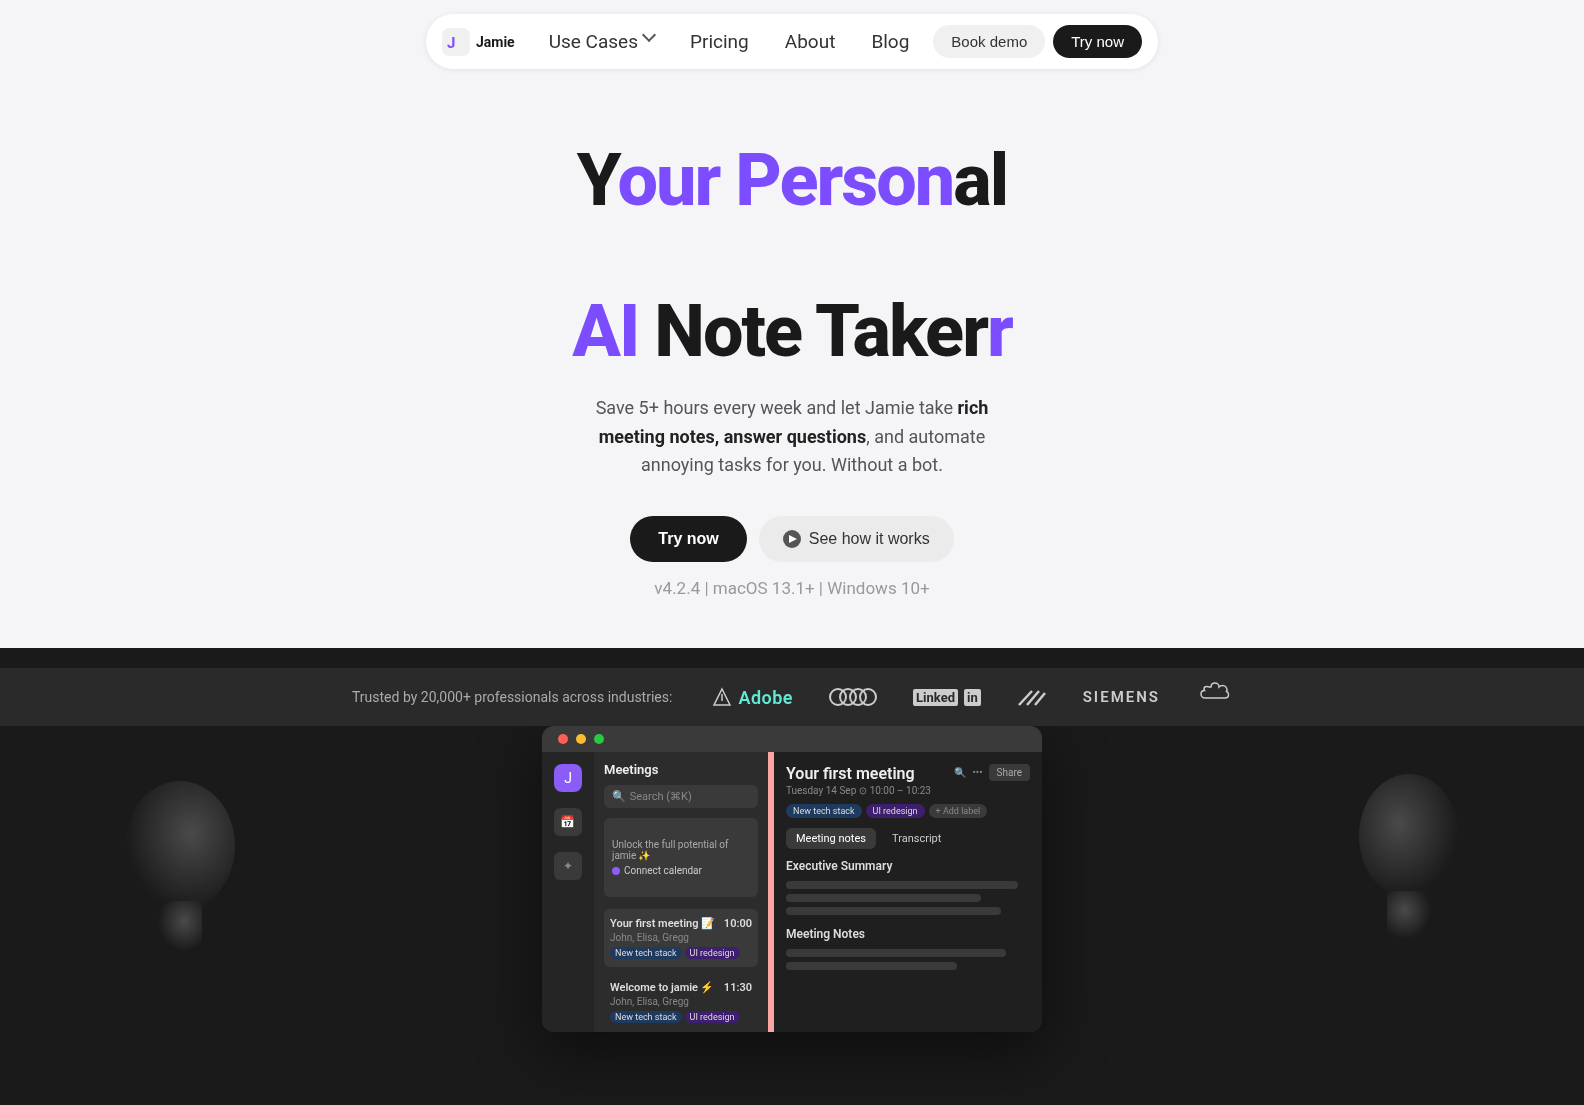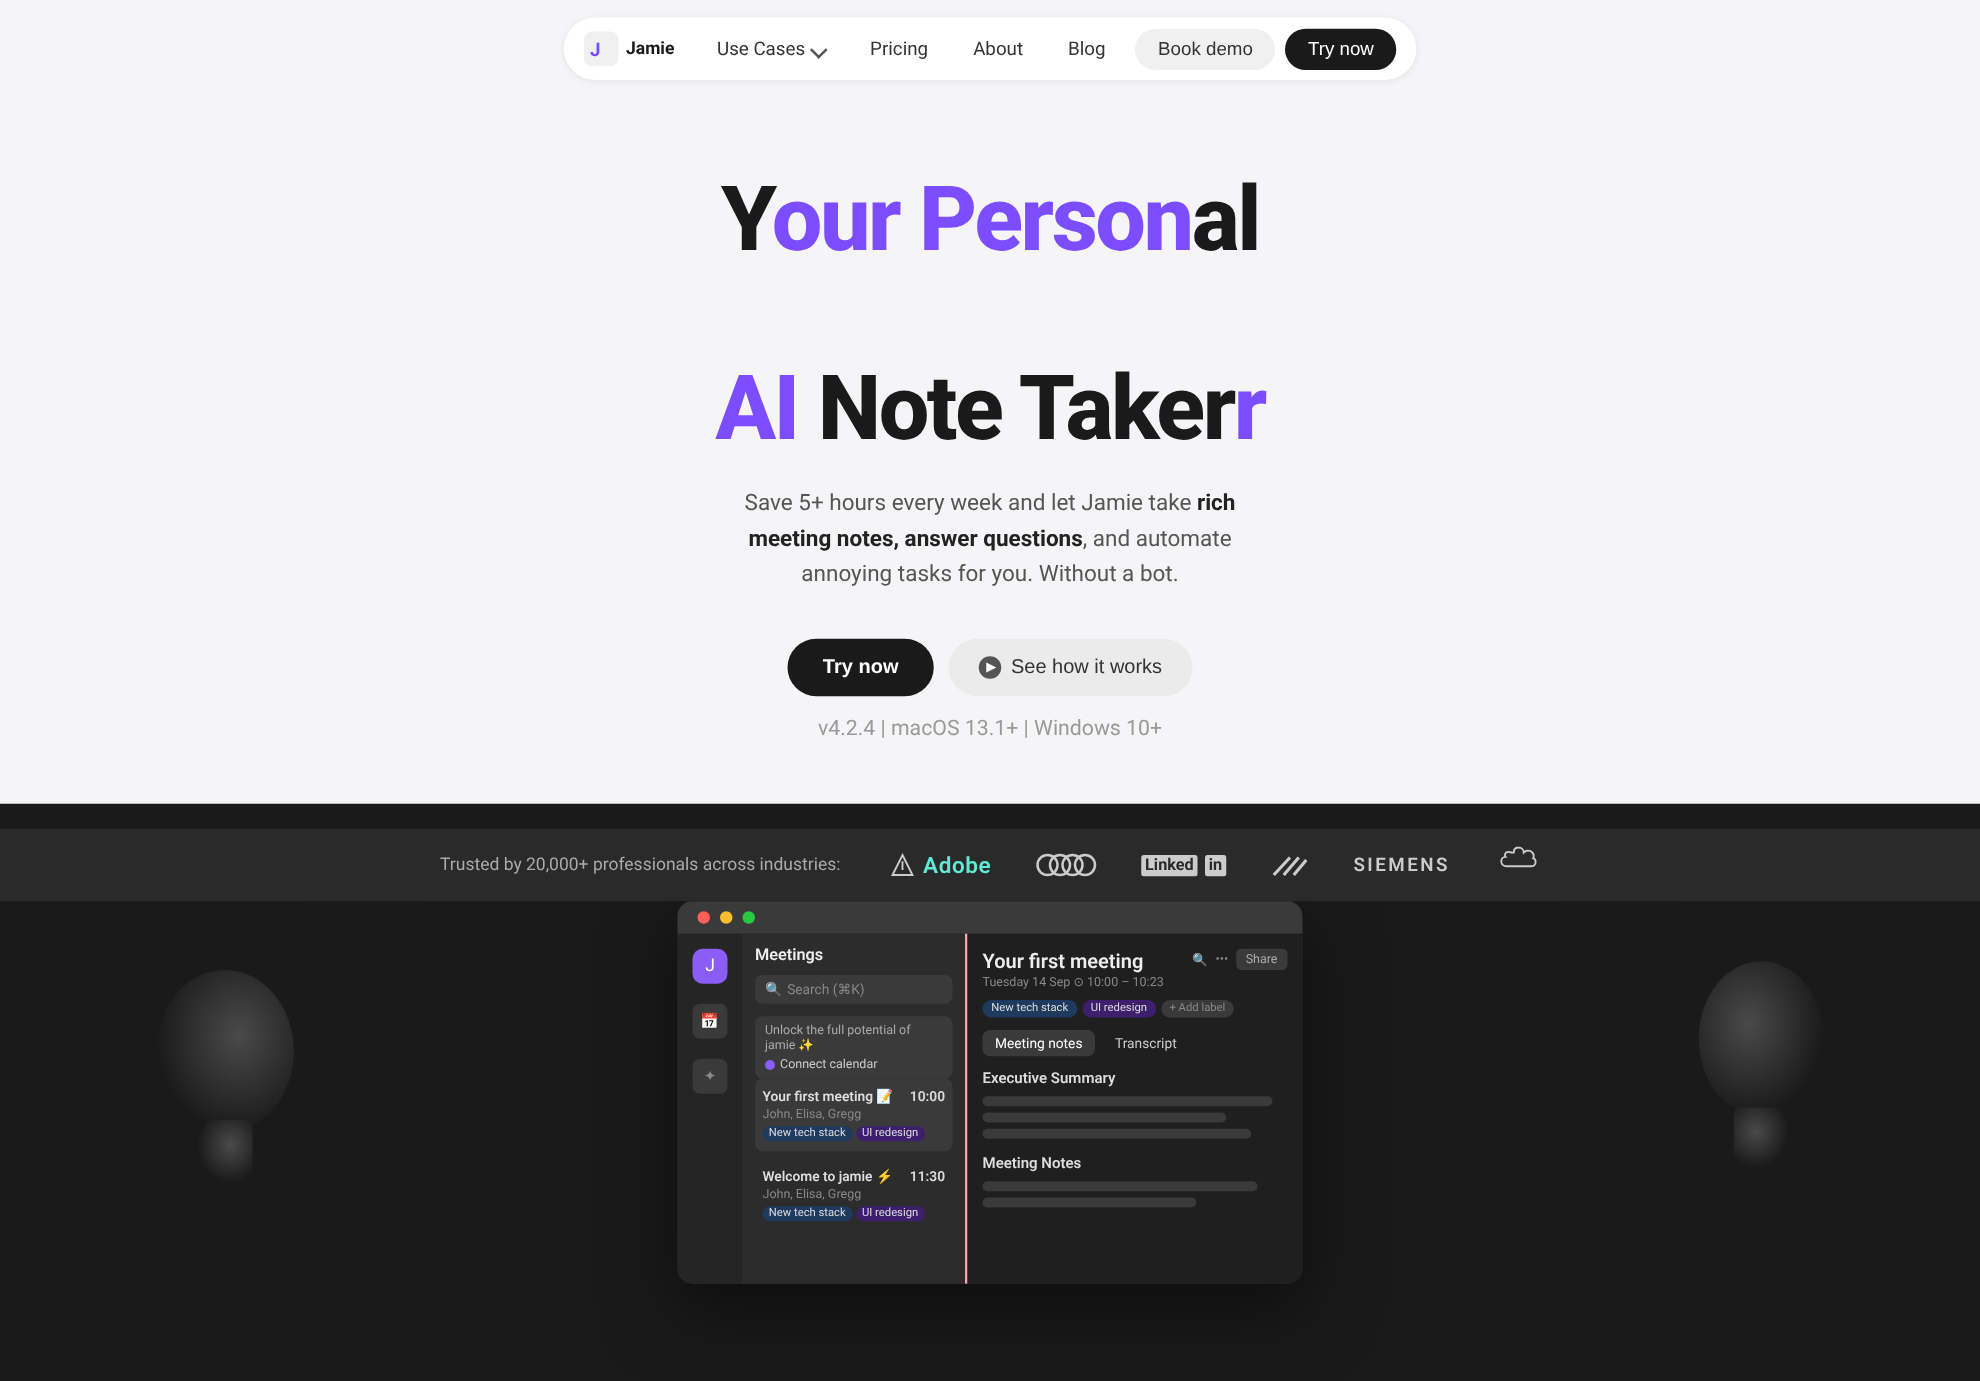--- a/index.html
+++ b/index.html
@@ -55,27 +55,27 @@
     }
 
     .nav-links {
       display: flex;
       align-items: center;
       gap: 4px;
     }
 
     .nav-link {
       padding: 8px 16px;
-      font-size: 15px;
+      font-size: 19px;
       color: #333;
       text-decoration: none;
       border-radius: 30px;
       cursor: pointer;
       display: flex;
-      align-items: flex-end;
+      align-items: flex-start;
       gap: 4px;
     }
 
     .nav-btn-demo {
       padding: 8px 18px;
       font-size: 15px;
       color: #333;
       background: #f0f0f0;
       border: none;
       border-radius: 30px;
@@ -327,21 +327,21 @@
       display: flex;
       align-items: center;
       justify-content: center;
       font-size: 12px;
       color: #888;
     }
 
     .app-meetings-panel {
       width: 180px;
       background: #2c2c2c;
-      border-right: 2px solid #fca5a5;
+      border-right: 6px solid #fca5a5;
       padding: 10px;
       overflow: hidden;
     }
 
     .app-panel-title {
       font-size: 13px;
       font-weight: 600;
       color: #eee;
       margin-bottom: 8px;
     }
@@ -354,22 +354,22 @@
       color: #888;
       margin-bottom: 10px;
       display: flex;
       align-items: center;
       gap: 4px;
     }
 
     .notification-bar {
       background: #3a3a3a;
       border-radius: 6px;
-      padding: 6px 8px;
-      margin-bottom: 0;
+      padding: 21px 8px;
+      margin-bottom: 12px;
       font-size: 10px;
       color: #aaa;
     }
 
     .meeting-item {
       padding: 8px 6px;
       border-radius: 6px;
       cursor: pointer;
       margin-bottom: 6px;
     }

